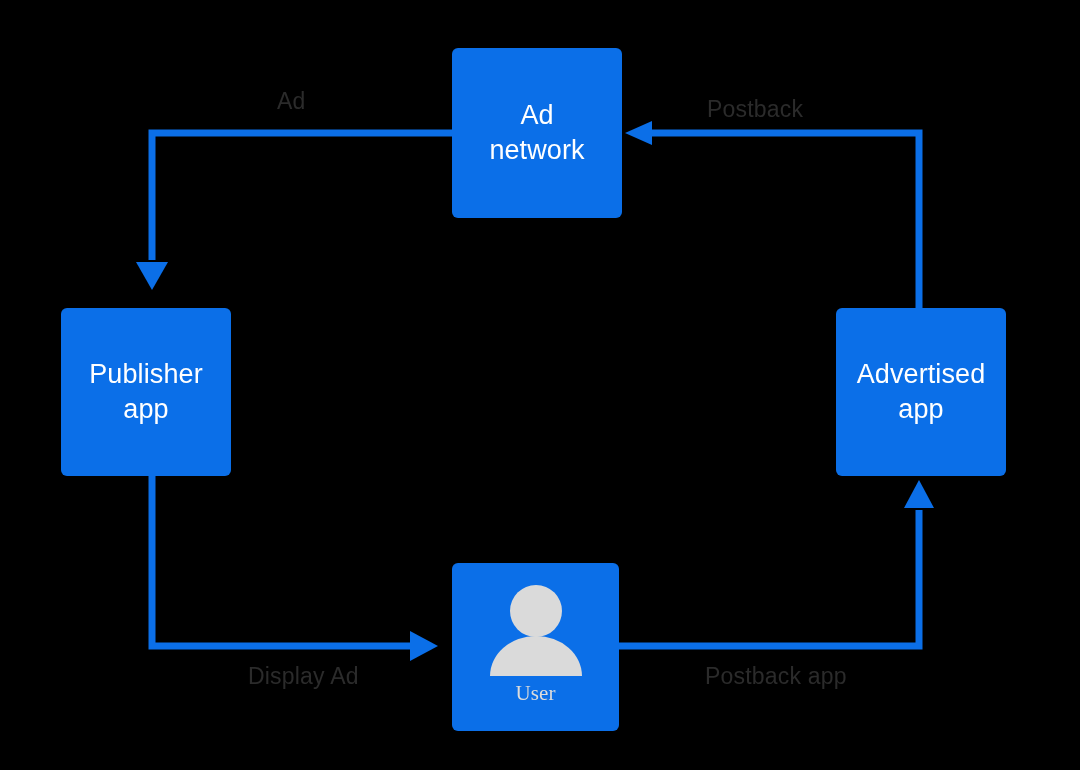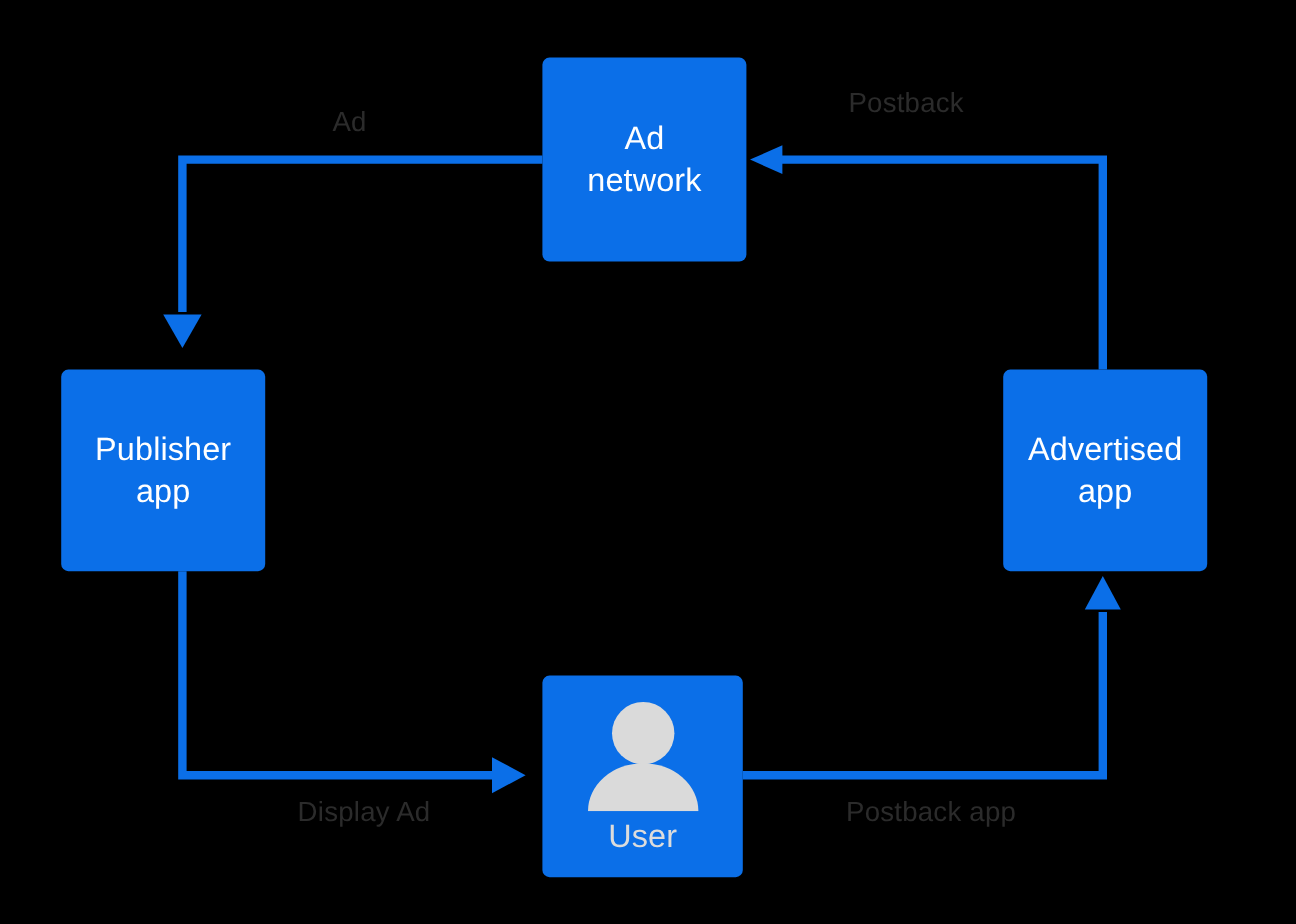--- a/index.html
+++ b/index.html
@@ -37,21 +37,21 @@
     display: block;
     white-space: pre-line;
   }
   #node-ad-network {
     left: 452px;
     top: 48px;
     width: 170px;
     height: 170px;
   }
   #node-publisher-app {
-    left: 51px;
+    left: 61px;
     top: 308px;
     width: 170px;
     height: 168px;
   }
   #node-advertised-app {
     left: 836px;
     top: 308px;
     width: 170px;
     height: 168px;
   }
@@ -62,33 +62,34 @@
     height: 168px;
     justify-content: flex-start;
     padding-top: 21px;
   }
   .user-icon {
     display: block;
     width: 104px;
     height: 92px;
   }
   .user-caption {
-    font-size: 27px;
+    font-size: 21px;
     color: #dcdcdc;
     margin-top: 4px;
+    font-family: Liberation Serif, serif;
   }
   .edge-label {
     position: absolute;
     color: #2b2b2b;
     font-size: 23px;
     letter-spacing: 0.2px;
     white-space: nowrap;
   }
   #label-ad        { left: 277px; top: 88px; }
-  #label-postback  { left: 707px; top: 72px; }
+  #label-postback  { left: 707px; top: 96px; }
   #label-display-ad{ left: 248px; top: 663px; }
   #label-install-app{ left: 705px; top: 663px; }
   svg#edges {
     position: absolute;
     left: 0;
     top: 0;
     width: 1080px;
     height: 770px;
     pointer-events: none;
   }

